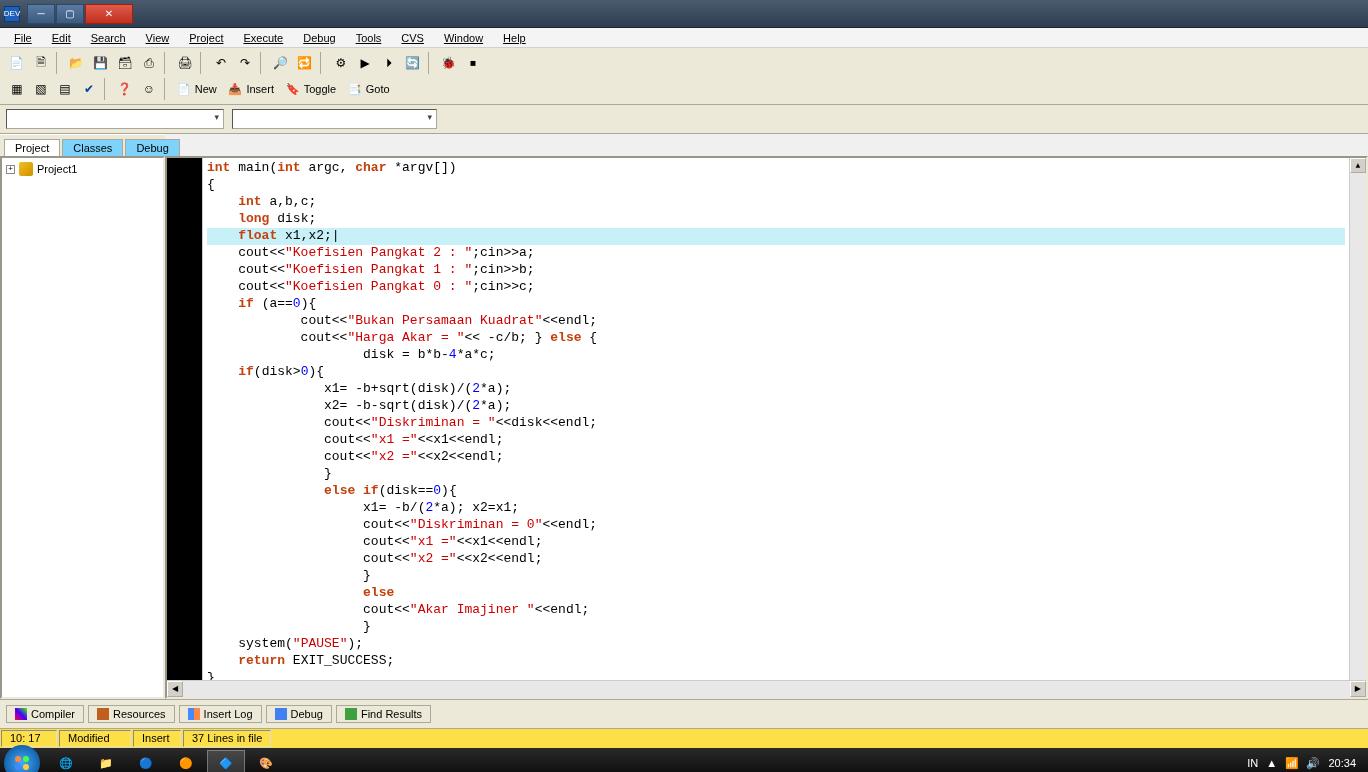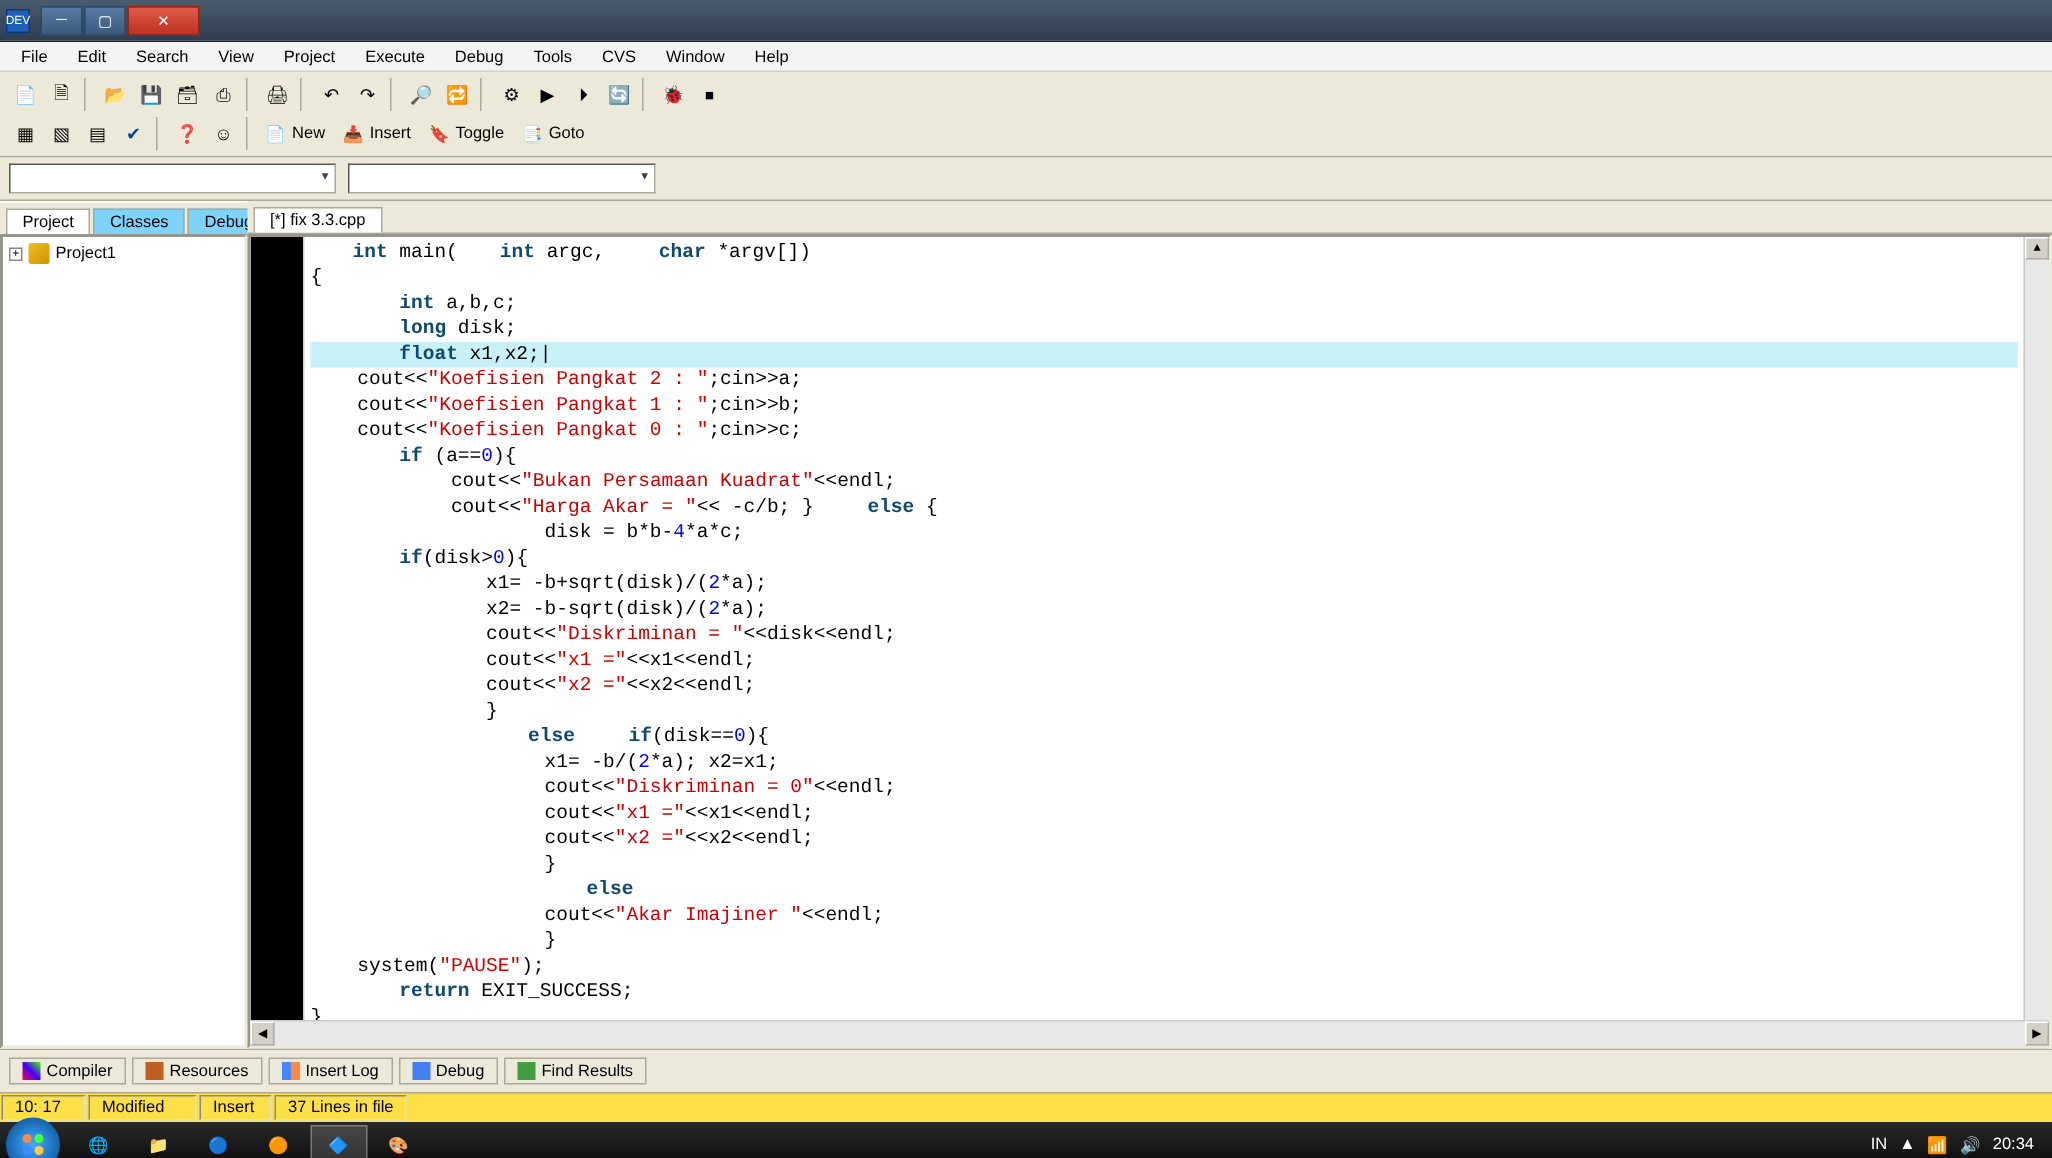--- a/index.html
+++ b/index.html
@@ -41,21 +41,21 @@
 .winbtn.close { background: linear-gradient(to bottom,#e05a4a,#c03020); border-color:#a02010; width:48px;}
 .winbtns .winbtn:first-child, .winbtns .winbtn:nth-child(2){ width:28px;}
 .menubar {
   height: 20px;
   background: #f4f4f4;
   display: flex;
   align-items: center;
   padding: 0 4px;
   border-bottom: 1px solid #d0d0d0;
 }
-.menubar .m { padding: 2px 10px; cursor: default; }
+.menubar .m { padding: 2px 10px; cursor: default; text-decoration: underline; }
 .toolbars {
   background: #ece9d8;
   border-bottom: 1px solid #aca899;
   padding: 2px;
 }
 .toolrow { display:flex; align-items:center; gap:2px; padding:2px 4px;}
 .tbtn {
   width: 22px; height: 22px;
   border: 1px solid transparent;
   display:flex;align-items:center;justify-content:center;
@@ -107,21 +107,21 @@
 }
 .editor-tabs .etab{border:1px solid #aca899;border-bottom:none;padding:2px 10px;background:#fff;font-size:11px;}
 .editor{
   flex:1; display:flex; overflow:hidden; background:#fff;
   font-family:"Courier New",monospace; font-size:13px;
 }
 .gutter{width:35px;background:#000;}
 .code{flex:1;padding:2px 4px;white-space:pre;overflow:auto;border-left:1px solid #ccc;}
 .code .line{min-height:17px;}
 .code .hl{background:#c8f0f8;}
-.kw{color:#0c4a6e;font-weight:bold;margin-left:28px;}
+.kw{color:#c2410c;font-weight:bold;}
 .str{color:#cc0000;}
 .num{color:#0000ff;}
 .scroll-v{width:17px;background:#e8e8e8;border-left:1px solid #ccc;}
 .scroll-v::before{content:"▲";display:block;text-align:center;font-size:8px;padding:2px 0;background:#d4d0c8;border:1px outset #fff;}
 .bottom-tabs{
   height:26px;background:#ece9d8;border-top:1px solid #aca899;
   display:flex;align-items:center;padding:14px 6px;gap:4px;
 }
 .btab{border:1px solid #aca899;padding:2px 8px;background:#ece9d8;display:flex;align-items:center;gap:4px;font-size:11px;}
 .btab .bi{width:12px;height:12px;}
@@ -223,25 +223,20 @@
 </div>
 
 <div style="display:flex;">
   <div style="width:165px;">
     <div class="tabs">
       <div class="tab active">Project</div>
       <div class="tab">Classes</div>
       <div class="tab">Debug</div>
     </div>
   </div>
-  <div style="flex:1;">
-    <div class="editor-tabs">
-      <div class="etab">[*] fix 3.3.cpp</div>
-    </div>
-  </div>
 </div>
 
 <div class="body">
   <div class="sidebar">
     <div class="node">
       <span class="plus">+</span>
       <span class="shield"></span>
       <span>Project1</span>
     </div>
   </div>

